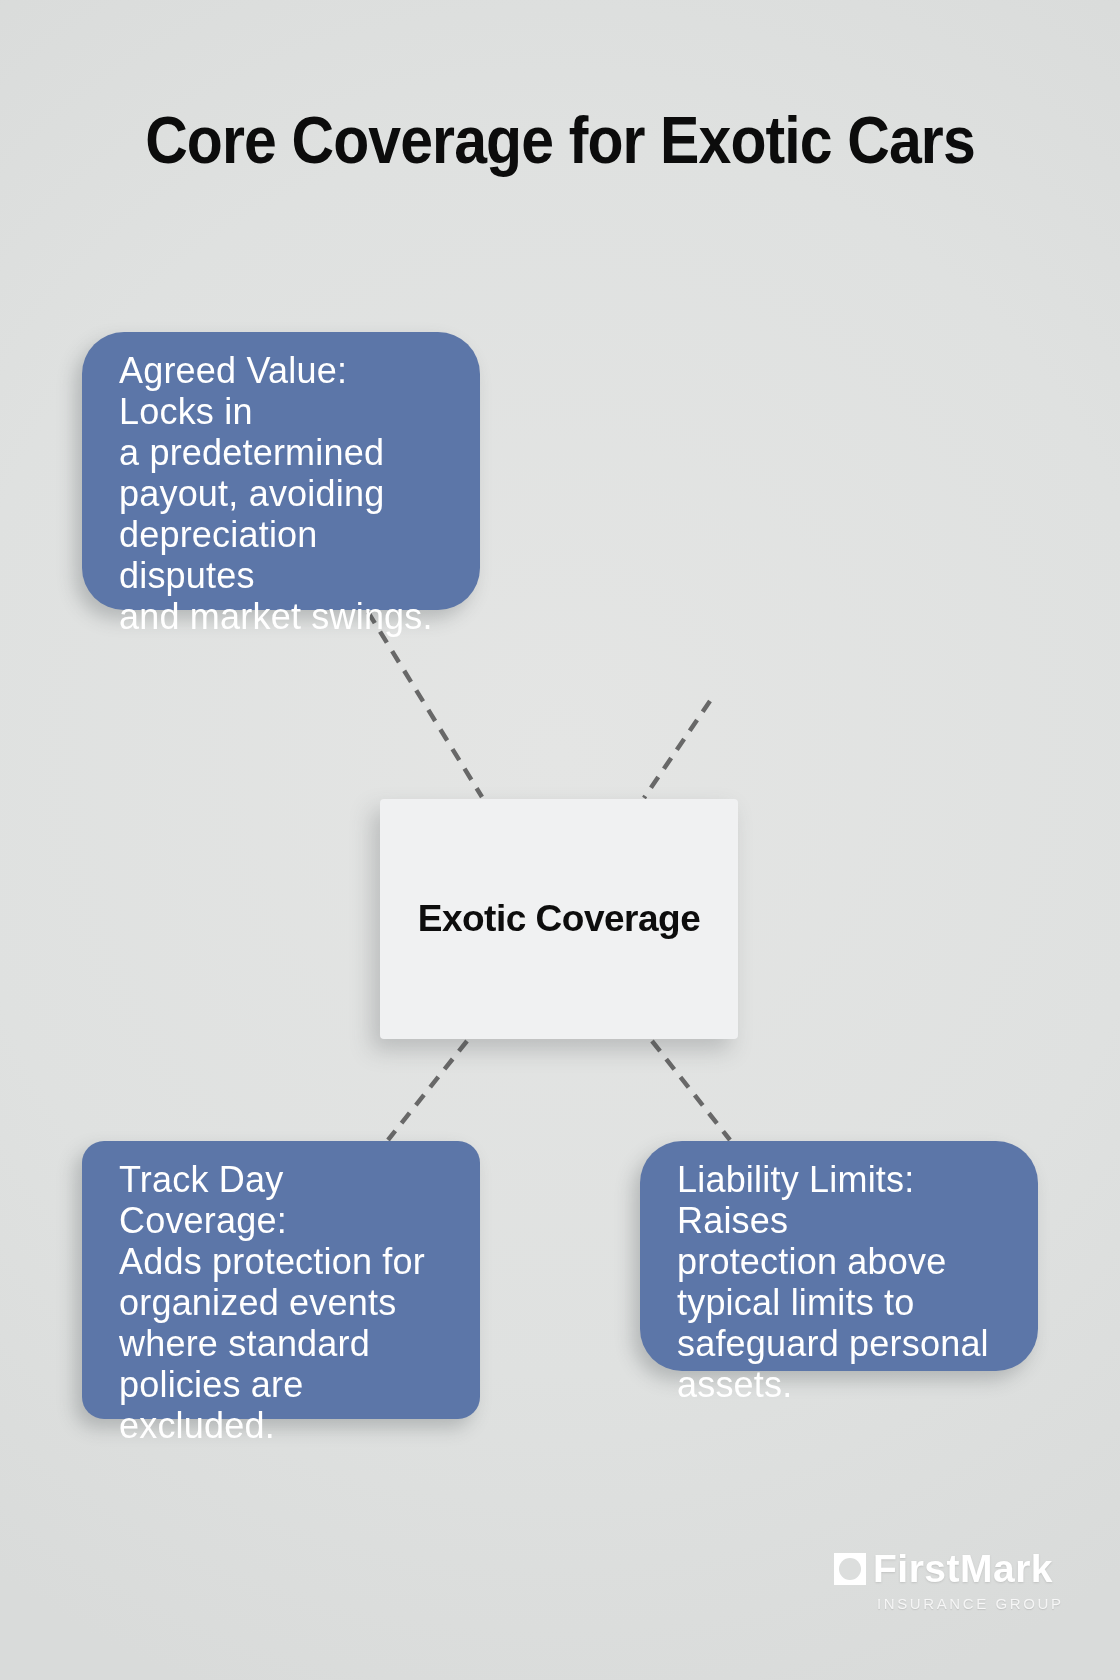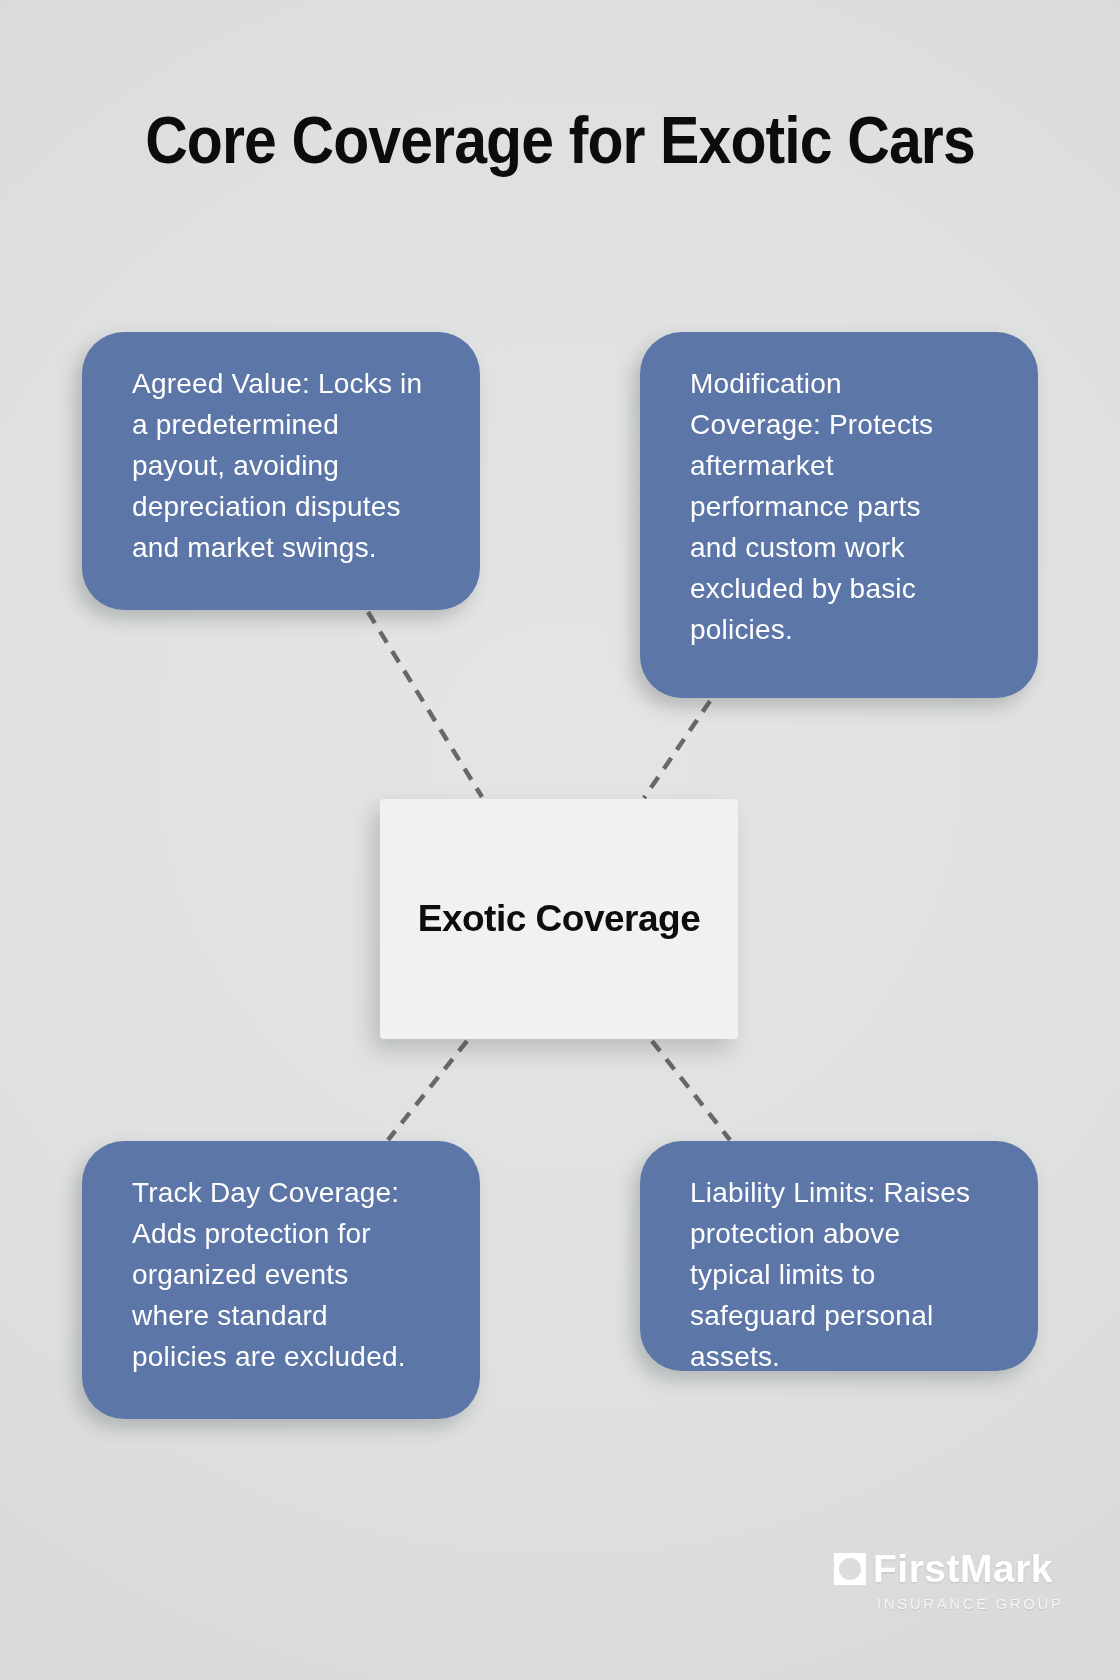--- a/index.html
+++ b/index.html
@@ -33,31 +33,31 @@
     stroke-width: 4.5;
     stroke-dasharray: 13 10;
   }
   .node {
     position: absolute;
     background: var(--node-fill, #5c76a8);
     border-radius: 42px;
     box-shadow: -7px 9px 18px rgba(70, 74, 80, 0.28);
   }
   .node p {
-    margin: 16px;
+    margin: 3px;
     padding: 15px 34px;
-    font-size: 28px;
+    font-size: 36px;
     line-height: 41px;
     letter-spacing: 0.2px;
     color: var(--node-text, #ffffff);
     white-space: pre-line;
   }
   .node-tl { left: 82px;  top: 332px;  width: 398px; height: 278px; }
   .node-tr { left: 640px; top: 332px;  width: 398px; height: 366px; }
-  .node-bl { left: 82px;  top: 1141px; width: 398px; height: 278px; }
+  .node-bl { left: 82px;  top: 1141px; width: 398px; height: 278px; border-radius: 22px; }
   .node-br { left: 640px; top: 1141px; width: 398px; height: 230px; }
   .center-node {
     position: absolute;
     left: 380px; top: 799px; width: 358px; height: 240px;
     background: var(--center-fill, #f0f1f2);
     border-radius: 4px;
     box-shadow: -8px 11px 22px rgba(70, 74, 80, 0.25);
     display: flex; align-items: center; justify-content: center;
   }
   .center-node span {
@@ -112,29 +112,20 @@
   </svg>
 
   <div class="node node-tl">
     <p>Agreed Value: Locks in
 a predetermined
 payout, avoiding
 depreciation disputes
 and market swings.</p>
   </div>
 
-  <div class="node node-tr">
-    <p>Modification
-Coverage: Protects
-aftermarket
-performance parts
-and custom work
-excluded by basic
-policies.</p>
-  </div>
 
   <div class="node node-bl">
     <p>Track Day Coverage:
 Adds protection for
 organized events
 where standard
 policies are excluded.</p>
   </div>
 
   <div class="node node-br">

